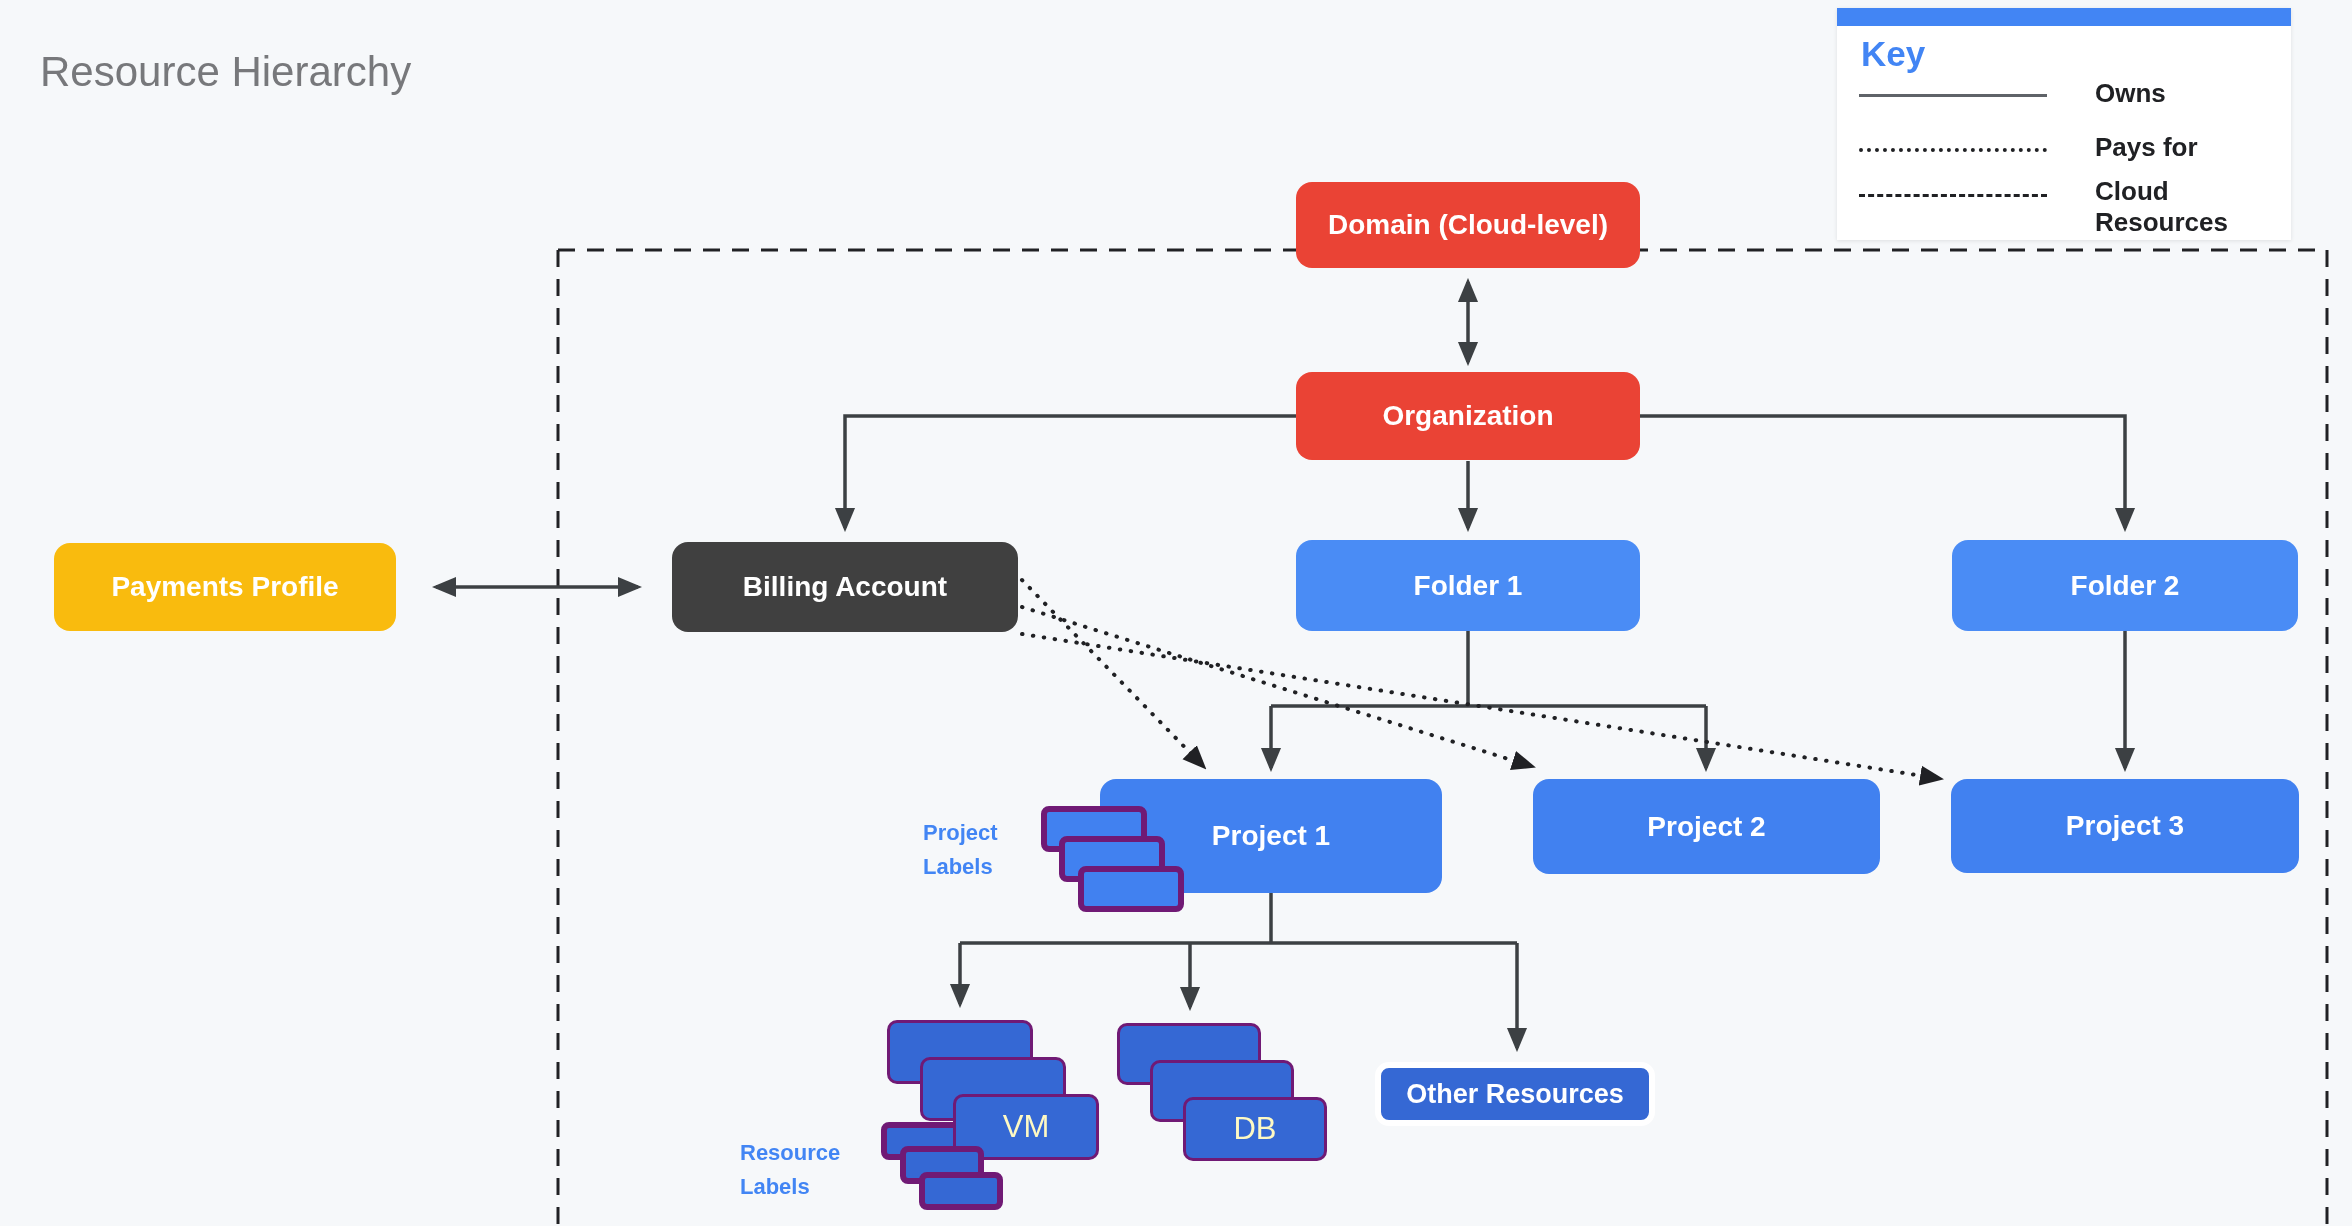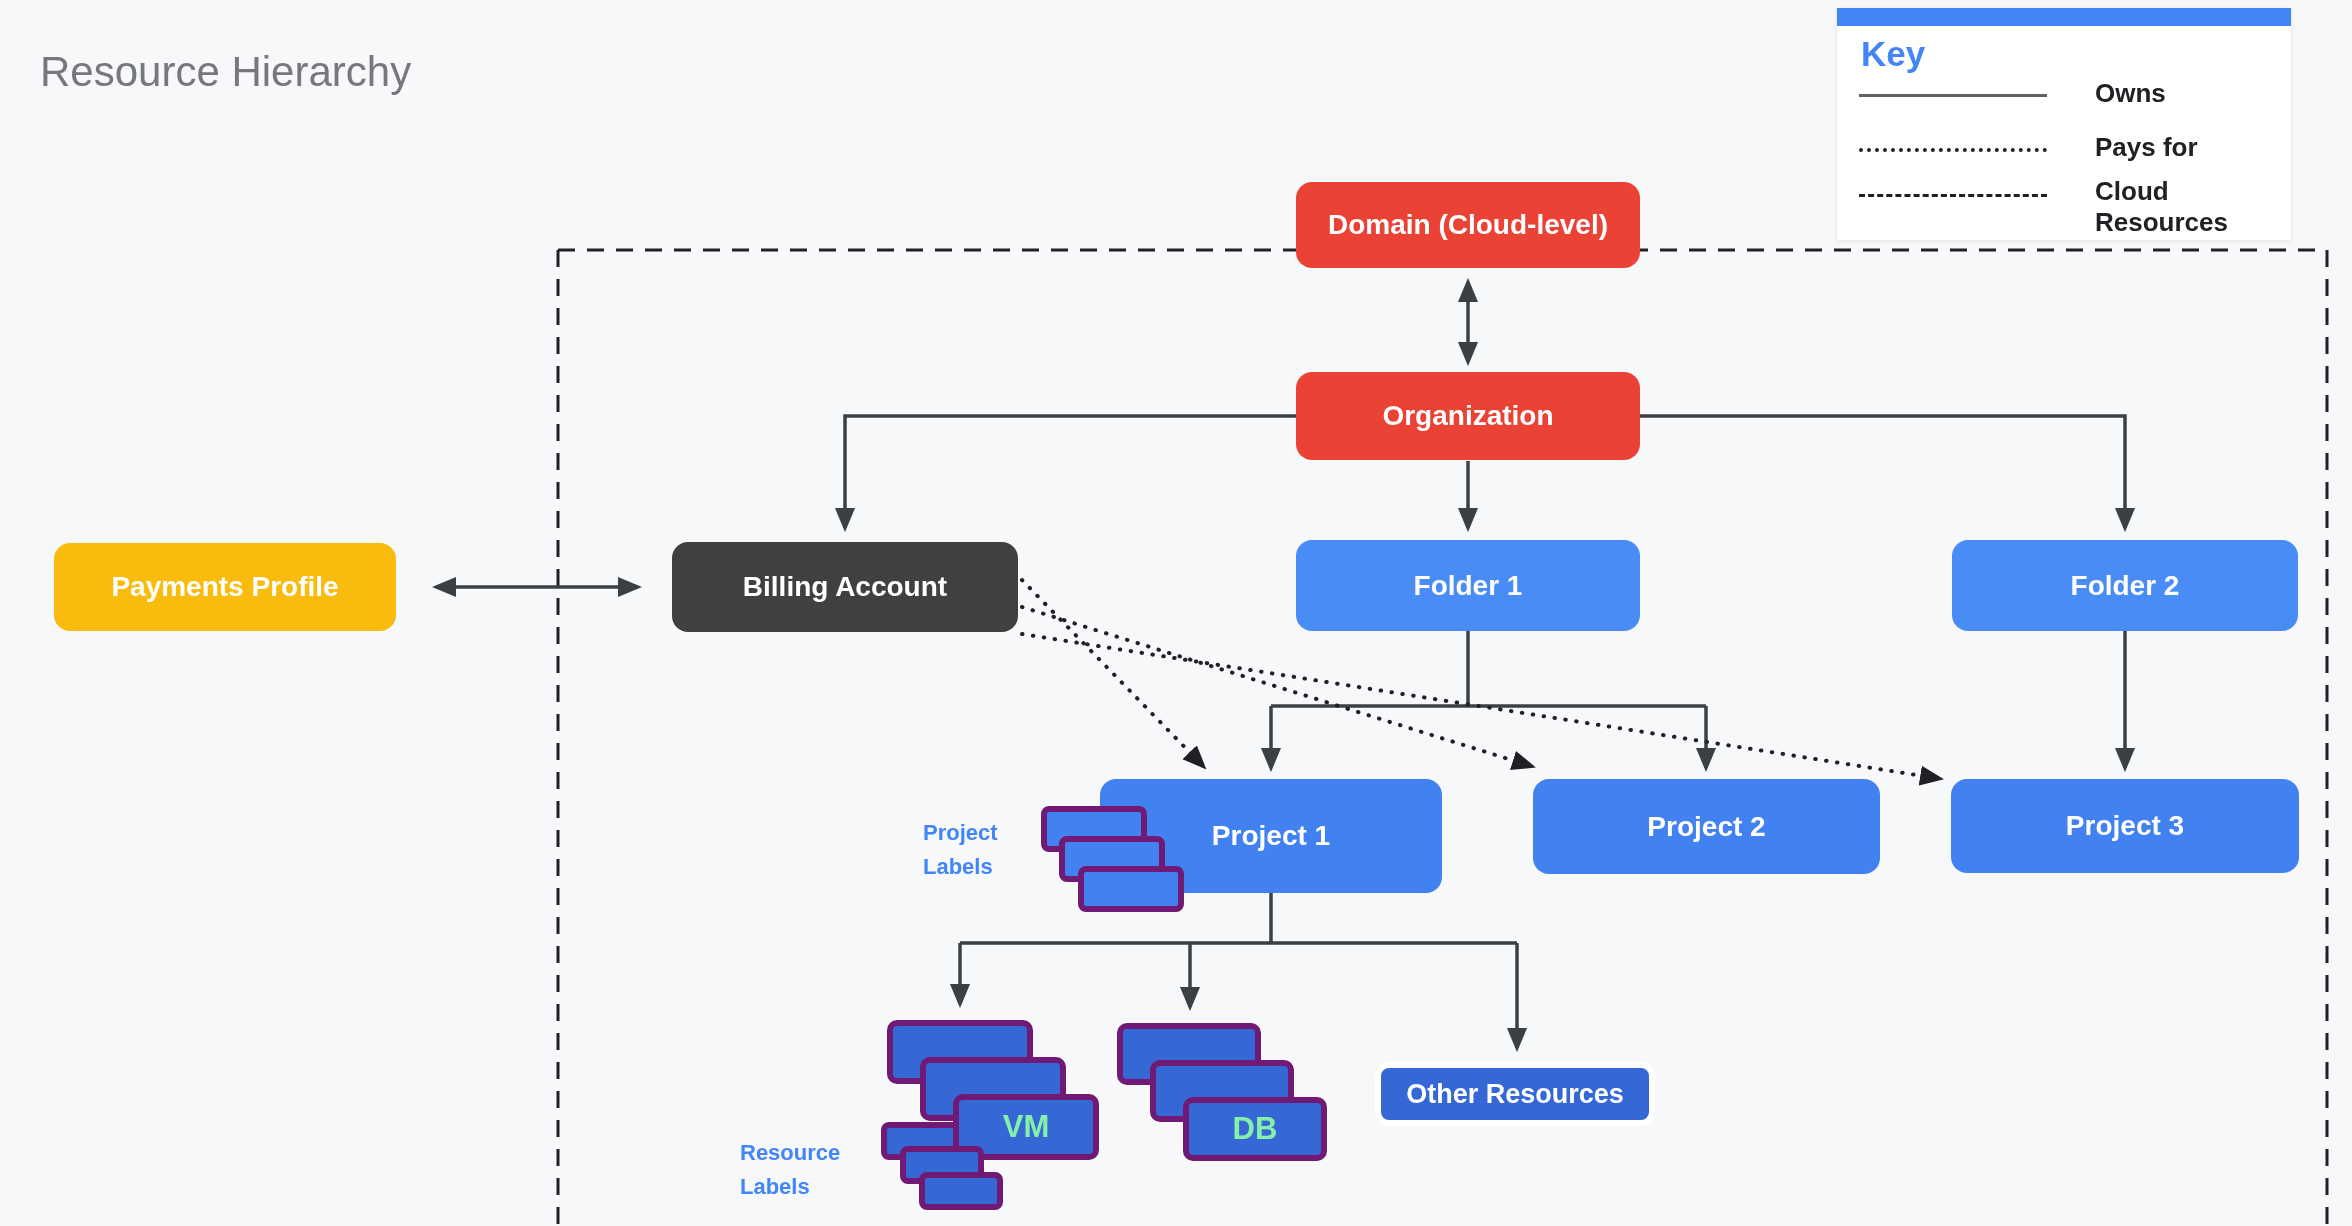--- a/index.html
+++ b/index.html
@@ -15,23 +15,23 @@
     font-size:42px; font-weight:400; color:#77787B; z-index:2;
     letter-spacing:0px;
   }
   .node {
     position:absolute; display:flex; align-items:center; justify-content:center;
     color:#FFFFFF; font-weight:bold; font-size:28px;
     border-radius:16px; z-index:2; text-align:center;
   }
   .node.outlined { border:6px solid #FFFFFF; border-radius:14px; font-size:27px; }
   .chip {
-    position:absolute; border:6px solid #701a75; border-radius:10px; z-index:4;
+    position:absolute; border:3px solid #701a75; border-radius:10px; z-index:4;
     display:flex; align-items:center; justify-content:center;
-    color:#86efac; font-weight:bold; font-size:31px;
+    color:#fef9c3; font-weight:normal; font-size:31px;
   }
   .chip.small { border-width:6px; border-radius:8px; }
   .annotation {
     position:absolute; color:#4285F4; font-weight:bold;
     font-size:22px; line-height:34px; z-index:3; width:150px;
   }
   .key-panel {
     position:absolute; left:1837px; top:8px; width:454px; height:232px;
     background:#FFFFFF; z-index:5; box-shadow:0 1px 4px rgba(0,0,0,0.10);
   }

